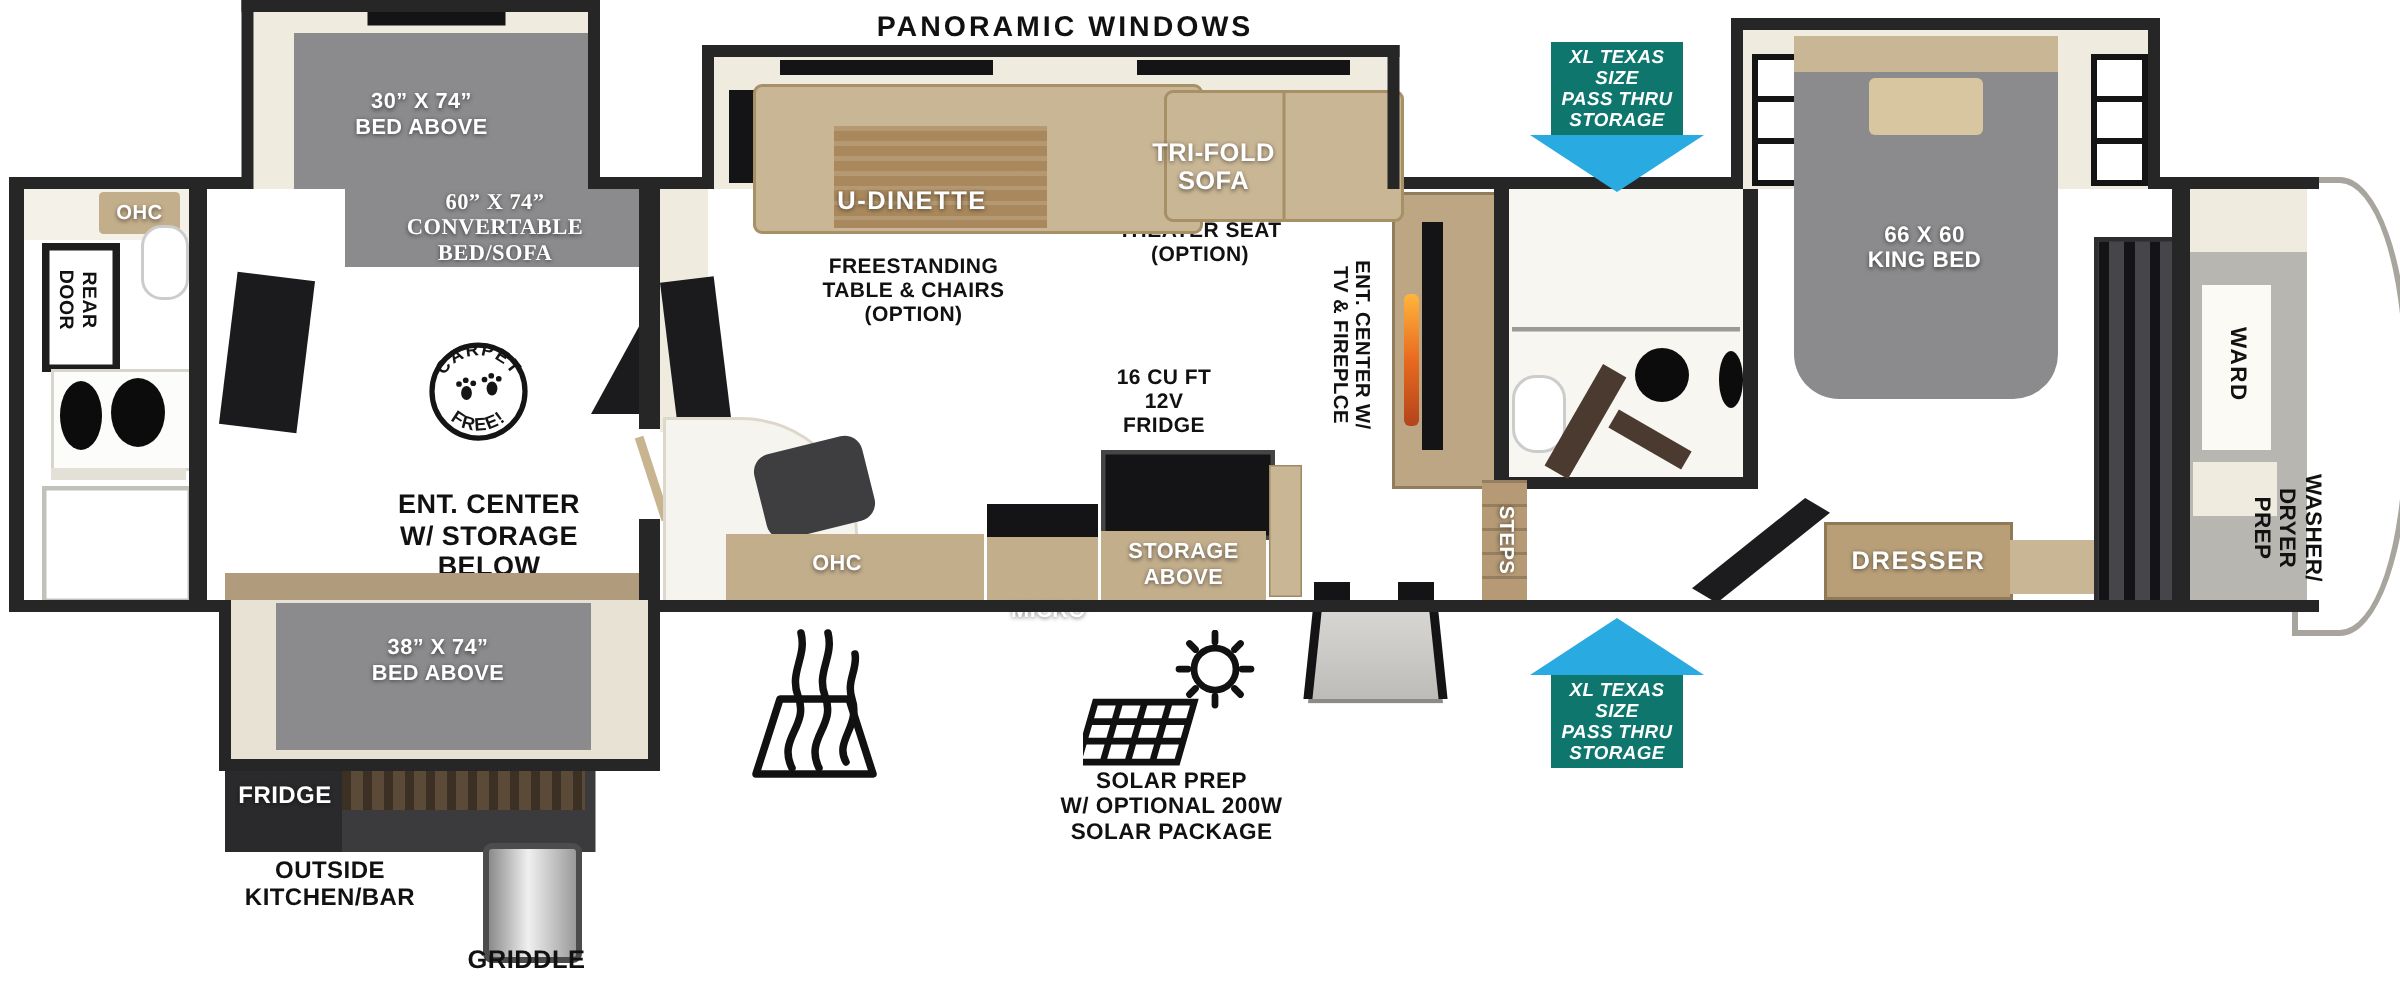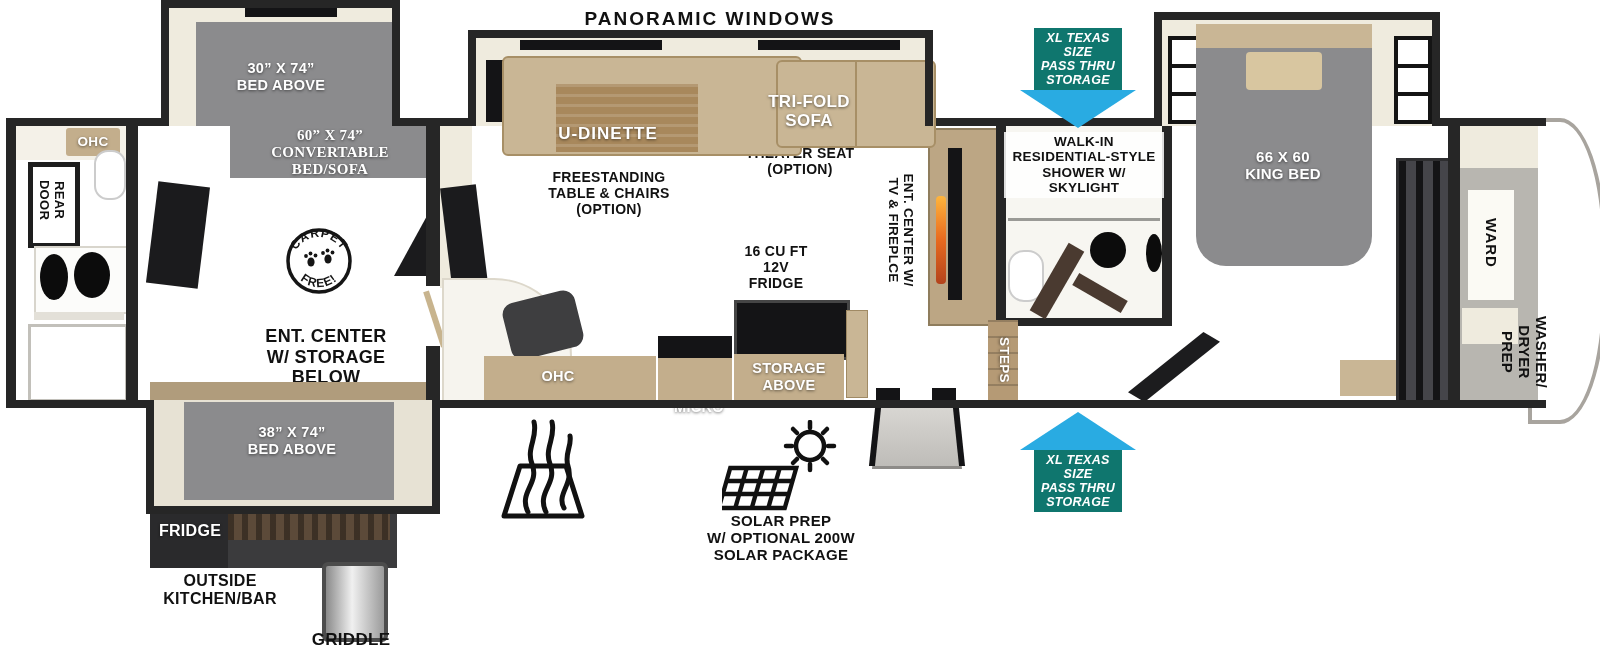--- a/index.html
+++ b/index.html
@@ -122,40 +122,39 @@
   <div class="abs" style="left:928px;top:128px;width:68px;height:194px;background:#BCA684;border:2px solid #8f7d5d;"></div>
   <div class="blackbar" style="left:948px;top:148px;width:14px;height:152px;"></div>
   <div class="abs" style="left:936px;top:196px;width:10px;height:88px;background:linear-gradient(180deg,#FFB53C,#E86A1F,#B3431C);border-radius:4px;"></div>
   <div class="lbl b rot" style="left:823px;top:212px;width:150px;height:36px;font-size:13.5px;">ENT. CENTER W/
 TV &amp; FIREPLCE</div>
 
   <div class="abs" style="left:1006px;top:126px;width:156px;height:192px;background:#F7F6F1;"></div>
   <div class="wall" style="left:996px;top:126px;width:10px;height:200px;"></div>
   <div class="wall" style="left:1162px;top:126px;width:10px;height:200px;"></div>
   <div class="wall" style="left:996px;top:318px;width:176px;height:8px;"></div>
-  <div class="lbl b" style="left:1004px;top:132px;width:160px;font-size:13.5px;background:rgba(255,255,255,.85);padding:2px 0;">WALK-IN
-RESIDENTIAL-STYLE
-SHOWER W/
-SKYLIGHT</div>
   <div class="abs" style="left:1008px;top:218px;width:152px;height:3px;background:#9a9a96;"></div>
   <div class="abs" style="left:1008px;top:250px;width:32px;height:48px;background:#fff;border:2px solid #ccc;border-radius:16px;"></div>
   <div class="abs" style="left:1048px;top:242px;width:18px;height:78px;background:#4A3A30;transform:rotate(30deg);"></div>
   <div class="abs" style="left:1072px;top:286px;width:56px;height:14px;background:#4A3A30;transform:rotate(30deg);"></div>
   <div class="abs" style="left:1090px;top:232px;width:36px;height:36px;background:#0c0c0c;border-radius:50%;"></div>
   <div class="abs" style="left:1146px;top:234px;width:16px;height:38px;background:#0c0c0c;border-radius:50%;"></div>
 
   <div class="abs" style="left:988px;top:320px;width:30px;height:80px;background:#B59A75 repeating-linear-gradient(180deg, rgba(0,0,0,.18) 0 2px, transparent 2px 16px);"></div>
   <div class="lbl w rot" style="left:963px;top:351px;width:80px;height:18px;font-size:13.5px;">STEPS</div>
   <div class="abs" style="left:1128px;top:332px;width:92px;height:70px;background:#1c1c1e;clip-path:polygon(82% 0,100% 14%,18% 100%,0 86%);"></div>
 
   <div class="abs" style="left:1196px;top:24px;width:176px;height:26px;background:#C9B695;"></div>
   <div class="abs" style="left:1196px;top:46px;width:176px;height:220px;background:#8B8B8D;border-radius:0 0 30px 30px;"></div>
   <div class="abs" style="left:1246px;top:54px;width:76px;height:38px;background:#D8C6A0;border-radius:4px;"></div>
   <div class="lbl w" style="left:1213px;top:148px;width:140px;font-size:15px;">66 X 60
 KING BED</div>
+  <div class="abs flexc" style="left:1216px;top:348px;width:122px;height:48px;background:#B89F78;border:2px solid #8f7a56;">
+    <span class="lbl w" style="position:static;font-size:17px;letter-spacing:1px;">DRESSER</span>
+  </div>
   <div class="abs" style="left:1340px;top:360px;width:62px;height:36px;background:#C9B695;"></div>
   <div class="abs" style="left:1396px;top:158px;width:52px;height:240px;background:#45454A repeating-linear-gradient(90deg, #141416 0 7px, transparent 7px 17px);border:3px solid #2e2e30;"></div>
   <div class="wall" style="left:1448px;top:126px;width:12px;height:274px;"></div>
 
   <div class="abs" style="left:1460px;top:126px;width:78px;height:274px;background:#B8B6B0;"></div>
   <div class="cream" style="left:1460px;top:126px;width:78px;height:42px;"></div>
   <div class="abs" style="left:1468px;top:190px;width:46px;height:110px;background:#FBFAF4;"></div>
   <div class="lbl b rot" style="left:1446px;top:234px;width:90px;height:18px;font-size:15px;letter-spacing:1px;">WARD</div>
   <div class="cream" style="left:1462px;top:308px;width:56px;height:36px;"></div>
   <div class="lbl b rot" style="left:1472px;top:326px;width:104px;height:52px;font-size:15px;">WASHER/

